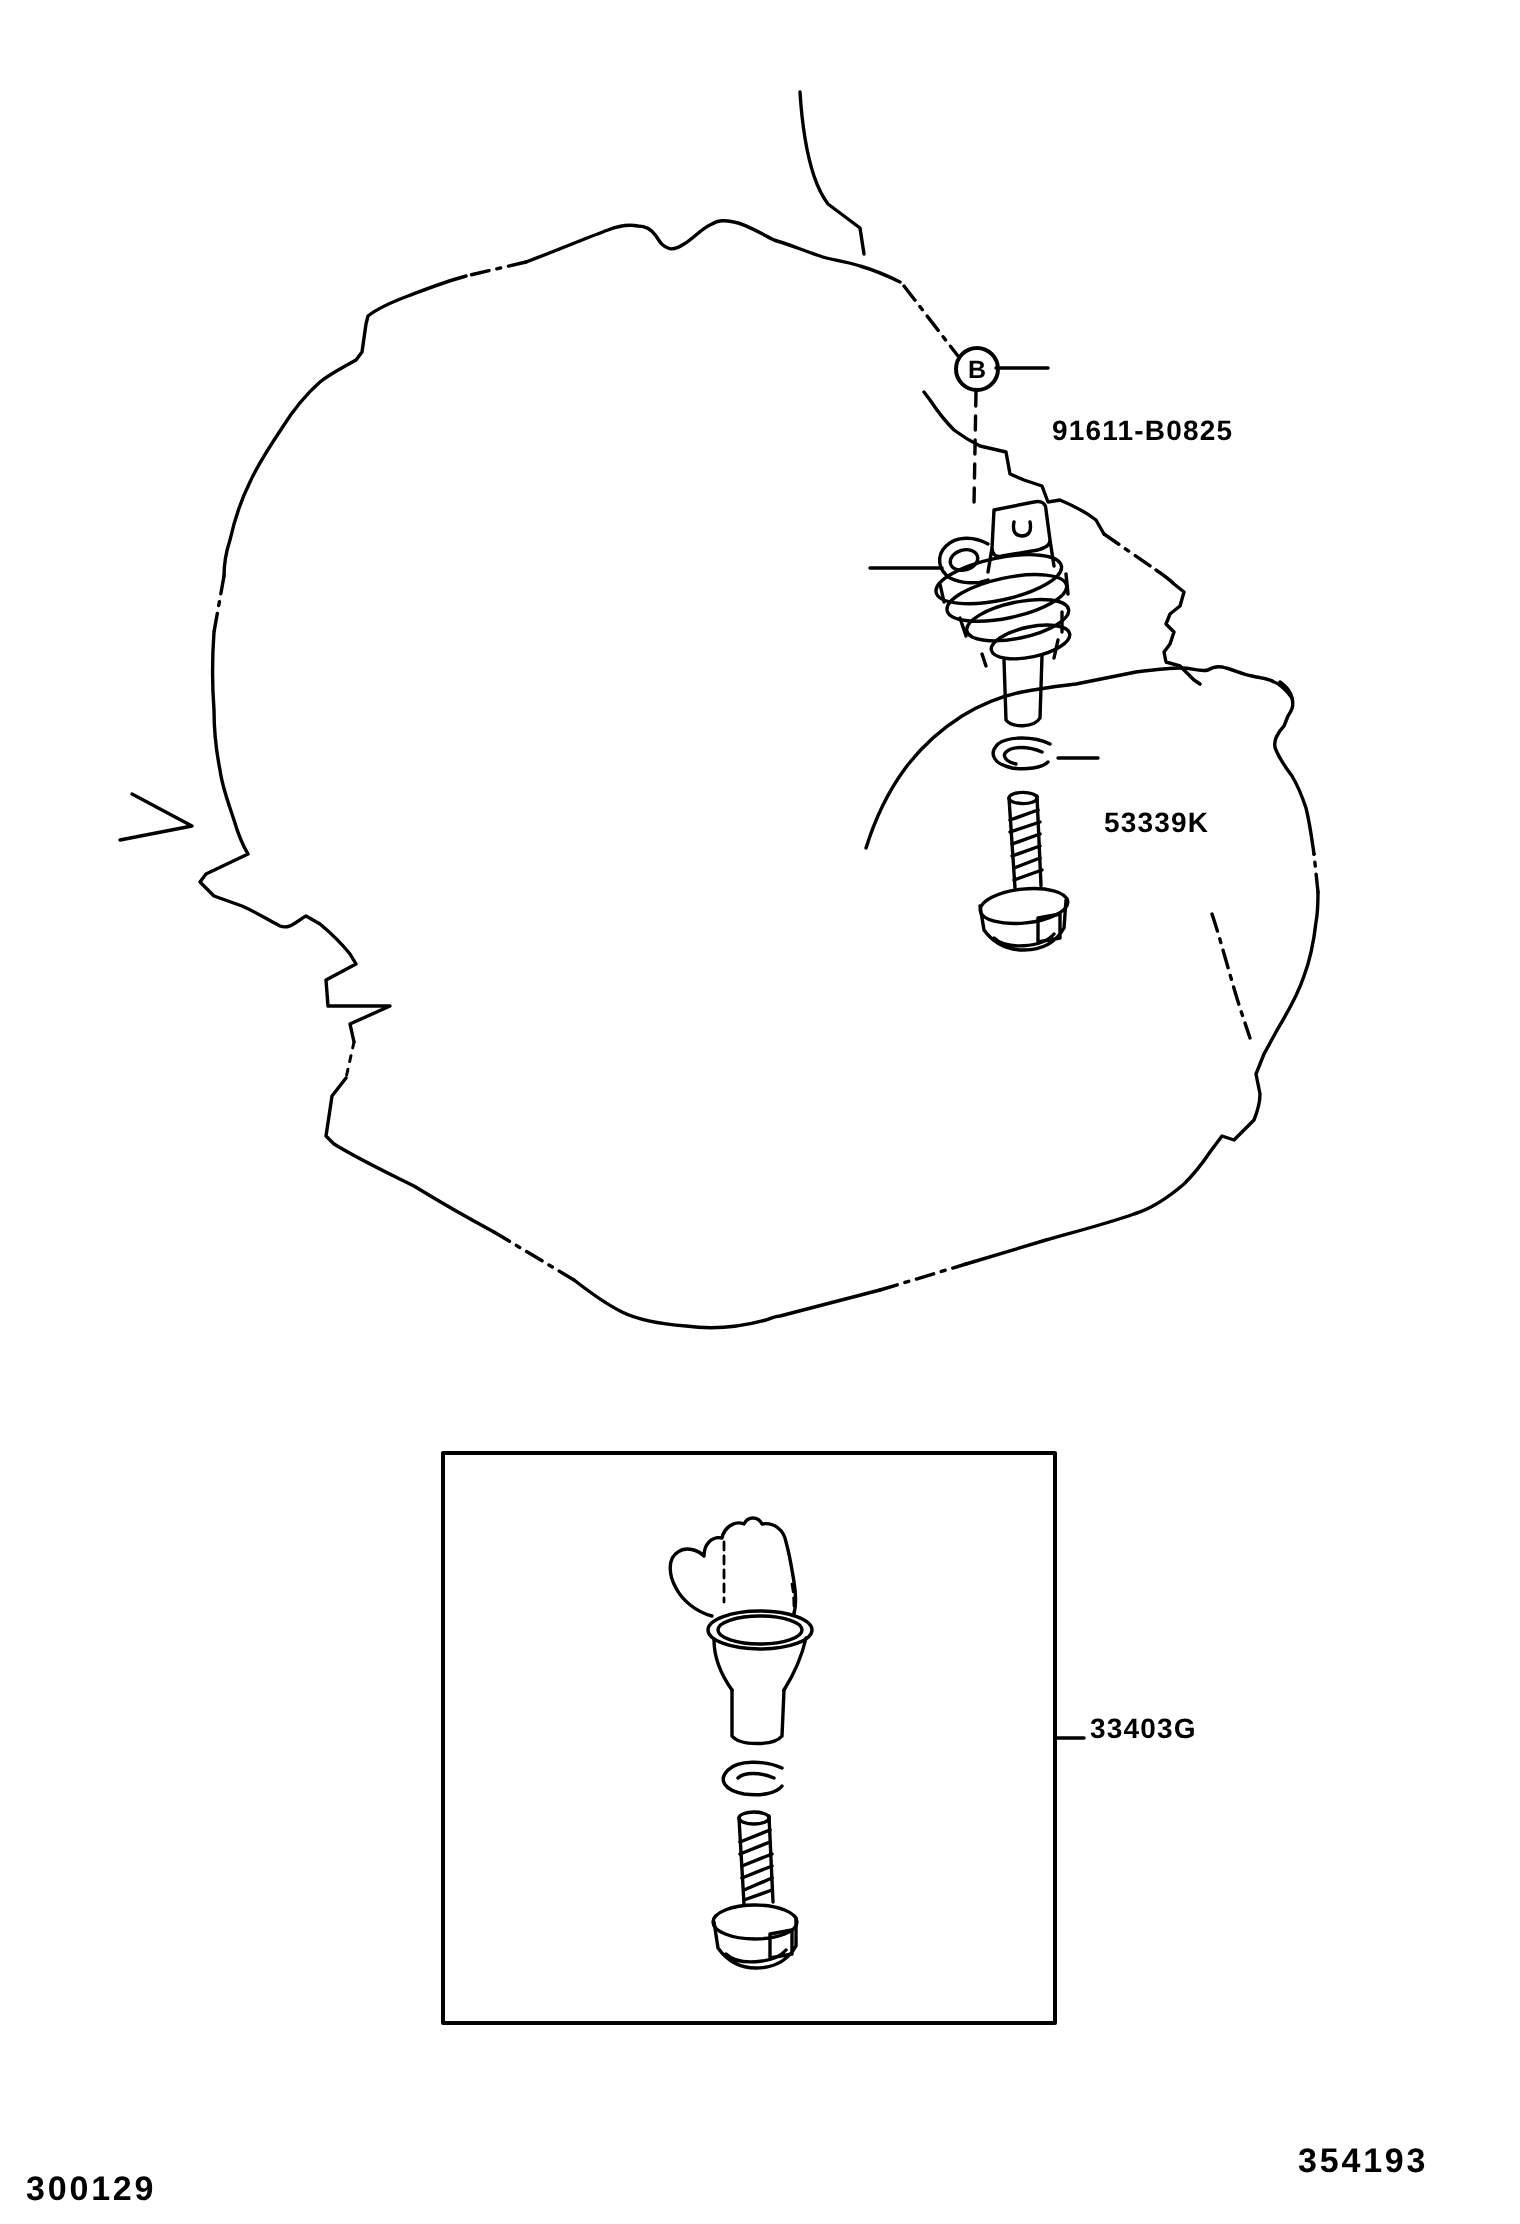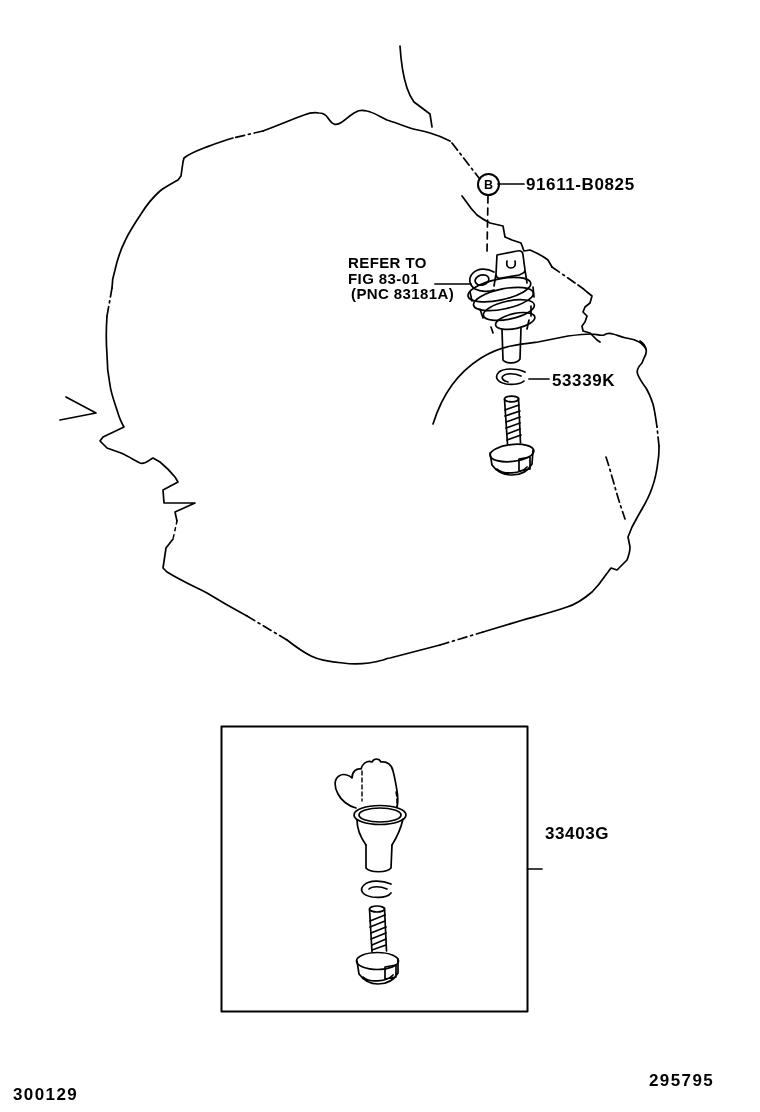--- a/index.html
+++ b/index.html
@@ -10,21 +10,21 @@
   .art{position:absolute;left:0;top:0;}
   .art path,.art ellipse,.art circle,.art line,.art rect{
     stroke:#000;fill:none;stroke-width:1.7;stroke-linecap:round;stroke-linejoin:round;
   }
   .art .thick{stroke-width:2;}
   .art .dashdot{stroke-dasharray:9 4 2 4;}
   .art .dash{stroke-dasharray:7 5;}
   .art .dots{stroke-dasharray:3 4;stroke-width:1.5;}
   .art .hidden-edge{stroke-dasharray:4 3;stroke-width:1.4;}
   .lbl{position:absolute;font-weight:700;white-space:nowrap;}
-  .part-no{font-size:17px;letter-spacing:0.6px;}
+  .part-no{font-size:14px;letter-spacing:0.6px;margin-top:32px;}
   .note{font-size:15px;line-height:15.6px;letter-spacing:0.4px;}
   .note .l3{margin-left:3px;}
   .footer-no{font-size:17px;letter-spacing:1.4px;}
   .b-callout{
     position:absolute;left:477px;top:173px;width:19px;height:19px;
     border:2px solid #000;border-radius:50%;
     display:flex;align-items:center;justify-content:center;
     font-size:12.5px;font-weight:700;
   }
 </style>
@@ -162,26 +162,21 @@
       </g>
     </g>
   </svg>
 
   <div class="b-callout">
     <span>B</span>
   </div>
 
   <div class="lbl part-no" style="left:526px;top:175px;">91611-B0825</div>
 
-  <div class="lbl note" style="left:348px;top:255px;">
-    <div>REFER TO</div>
-    <div>FIG 83-01</div>
-    <div class="l3">(PNC 83181A)</div>
-  </div>
 
   <div class="lbl part-no" style="left:552px;top:371px;">53339K</div>
 
   <div class="lbl part-no" style="left:545px;top:824px;">33403G</div>
 
   <div class="lbl footer-no" style="left:13px;top:1085px;">300129</div>
 
-  <div class="lbl footer-no" style="left:649px;top:1071px;">295795</div>
+  <div class="lbl footer-no" style="left:649px;top:1071px;">354193</div>
 </div>
 
 </body></html>

